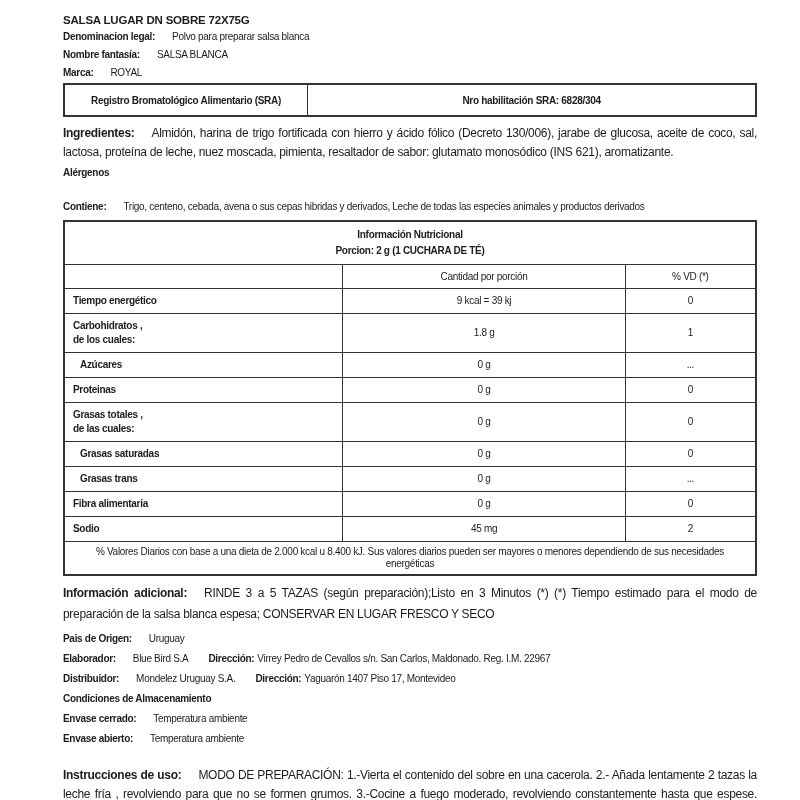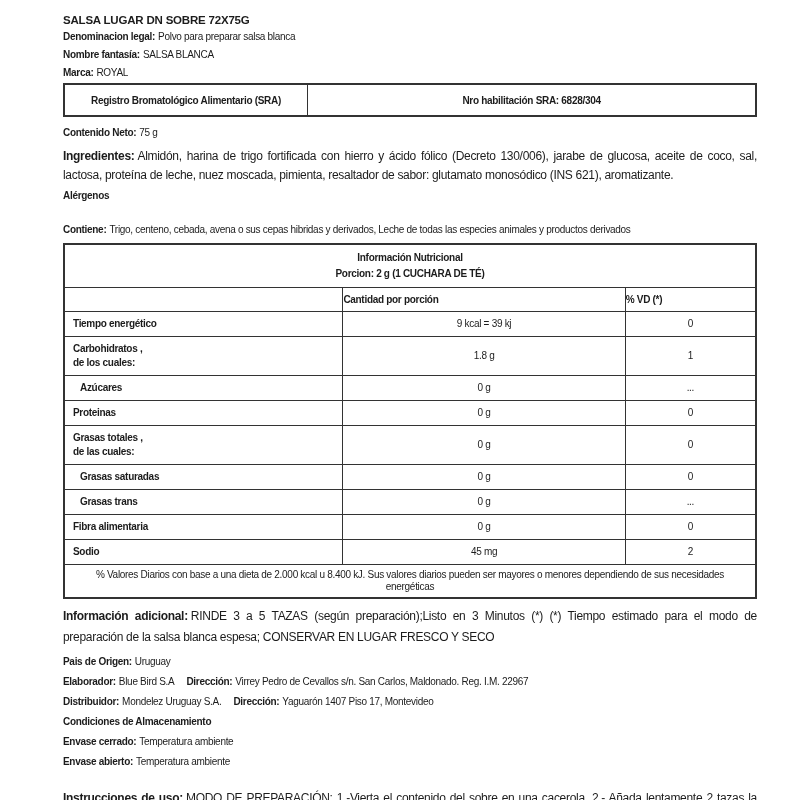--- a/index.html
+++ b/index.html
@@ -4,42 +4,42 @@
 <style>
   * { margin: 0; padding: 0; box-sizing: border-box; }
   html, body { width: 800px; height: 800px; background: #ffffff; overflow: hidden; }
   body { font-family: "Liberation Sans", "DejaVu Sans", sans-serif; color: #1c1c1c; }
   .sheet { width: 800px; padding: 8px 43px 0 63px; }
 
   .title { font-size: 11.5px; font-weight: 700; letter-spacing: -0.2px; margin-top: 6px; }
 
   .fline { font-size: 10px; letter-spacing: -0.3px; line-height: 14px; margin-top: 4px; }
   .b, .lbl, .lbl2 { font-weight: 700; }
-  .lbl { padding-right: 3px; }
-  .lbl2 { padding-left: 12px; padding-right: 3px; }
+  .lbl { padding-right: 17px; }
+  .lbl2 { padding-left: 20px; padding-right: 3px; }
   .gap9 { margin-top: 9px; }
   .gap7 { margin-top: 7px; }
   .gap6 { margin-top: 6px; }
   .gap5 { margin-top: 20px; }
 
   .para { font-size: 12px; letter-spacing: -0.3px; line-height: 19px; text-align: justify; }
   .para.wide { line-height: 21px; }
 
   
   .rtable { width: 100%; border-collapse: collapse; margin-top: 3px; border: 2px solid #333; }
   .rtable td { border: 1.5px solid #333; text-align: center; vertical-align: middle;
                font-weight: 700; font-size: 10px; letter-spacing: -0.3px; height: 32px; padding: 2px 4px; }
   .rtable .rc1 { width: 35.2%; }
 
   
   .ntable { width: 100%; border-collapse: collapse; margin-top: 6px; border: 2px solid #333;
             font-size: 10px; letter-spacing: -0.3px; }
   .ntable td { border: 1px solid #333; vertical-align: middle; }
   .ntable .tt { text-align: center; font-weight: 700; line-height: 16px; padding: 5px 14px; }
-  .ntable .ch { height: 24px; font-weight: 700; }
+  .ntable .ch { height: 24px; text-align: center; font-weight: 400; }
   .ntable td.nm { font-weight: 700; padding: 5px 6px 5px 8px; line-height: 14px; text-align: left; }
   .ntable td.nm.ind { padding-left: 15px; }
   .ntable td.val { text-align: center; line-height: 14px; padding: 2px; }
   .ntable td.ft { text-align: center; padding: 4px 12px; line-height: 12px; font-weight: 400; }
 </style>
 </head>
 <body>
 
 <div class="sheet">
 
@@ -53,21 +53,20 @@
 
   <table class="rtable">
     <tbody>
         <tr>
       <td class="rc1">Registro Bromatológico Alimentario (SRA)</td>
       <td>Nro habilitación SRA: 6828/304</td>
     </tr>
   </tbody>
     </table>
 
-  <p class="fline gap9"><span class="lbl">Contenido Neto:</span><span>75 g</span></p>
 
   <p class="para gap7"><span class="lbl">Ingredientes:</span><span>Almidón, harina de trigo fortificada con hierro y ácido fólico (Decreto 130/006), jarabe de glucosa, aceite de coco, sal, lactosa, proteína de leche, nuez moscada, pimienta, resaltador de sabor: glutamato monosódico (INS 621), aromatizante.</span></p>
 
   <p class="fline b">Alérgenos</p>
 
   <p class="fline gap5"><span class="lbl">Contiene:</span><span>Trigo, centeno, cebada, avena o sus cepas hibridas y derivados, Leche de todas las especies animales y productos derivados</span></p>
 
   <table class="ntable">
     <colgroup>
         <col style="width:40.3%">

